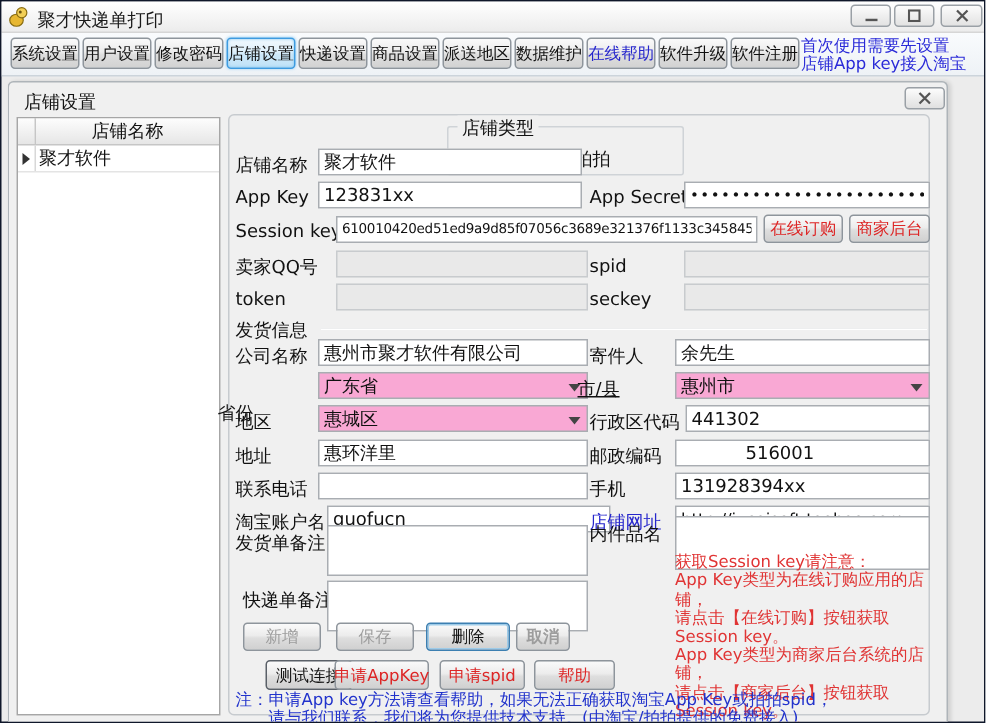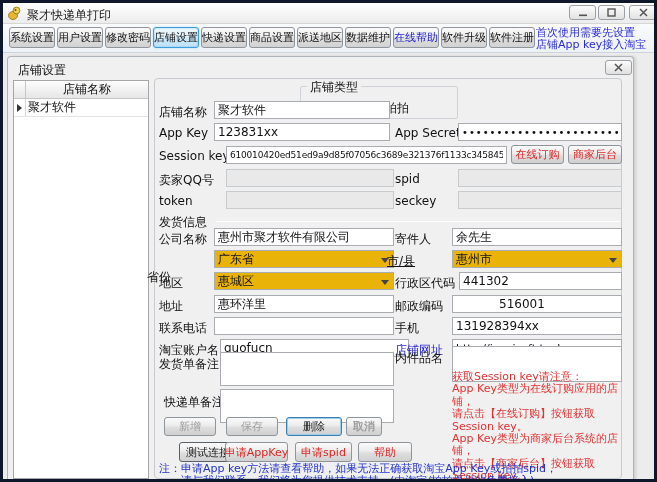--- a/index.html
+++ b/index.html
@@ -1,20 +1,20 @@
 <!DOCTYPE html>
 <html><head>
 <meta charset="utf-8">
 <style>
   html,body{margin:0;padding:0;background:#d9dde0;}
   *{box-sizing:border-box;}
   #root{
     position:relative;width:657px;height:482px;overflow:hidden;
     font-family:"DejaVu Sans","Liberation Sans",sans-serif;
-    background:#ececec;border:3px solid #0f172a;
+    background:#ececec;border:1px solid #0f172a;
   }
   
   .titlebar{position:absolute;left:0;top:0;width:655px;height:21px;
     background:linear-gradient(#ffffff,#ececec);border-bottom:1px solid #d6d6d6;}
   .app-icon{position:absolute;left:5px;top:3px;width:14px;height:14px;}
   .title-text{position:absolute;left:24px;top:4px;font-size:12px;color:#1a1a1a;white-space:nowrap;}
   .winbtn{position:absolute;top:2px;height:15px;border:1px solid #9aa0a6;border-radius:3px;
     background:linear-gradient(#fcfcfc,#e2e2e2);display:flex;align-items:center;justify-content:center;cursor:pointer;}
   
   .toolbar{position:absolute;left:0;top:21px;width:655px;height:29px;
@@ -50,21 +50,21 @@
   
   .formbox{position:absolute;left:146px;top:21px;width:468px;height:401px;
     border:1px solid #c7cbcf;border-radius:4px;background:#f0f0f0;}
   .lbl{position:absolute;font-size:12px;color:#111;white-space:nowrap;}
   .lbl.blue{color:#2626cc;}
   .txt{position:absolute;height:18px;border:1px solid #a9adb2;background:#fff;
     font-size:12px;color:#111;padding:0 3px;font-family:inherit;outline:none;}
   .txt:disabled{background:#e9e9e9;border-color:#c8cbce;}
   .ta{position:absolute;border:1px solid #a9adb2;background:#fff;font-size:12px;
     font-family:inherit;resize:none;outline:none;}
-  .combo{position:absolute;height:18px;border:1px solid #a9adb2;background:#eab308;
+  .combo{position:absolute;height:18px;border:1px solid #a9adb2;background:#f9a8d4;
     font-size:12px;color:#111;display:flex;align-items:center;padding:0 16px 0 3px;cursor:pointer;}
   .combo .arr{position:absolute;right:4px;top:7px;width:0;height:0;
     border-left:4px solid transparent;border-right:4px solid transparent;border-top:5px solid #444;}
   .groupbox{position:absolute;border:1px solid #cfd3d7;border-radius:2px;}
   .groupbox .gb-title{position:absolute;left:6px;top:-8px;background:#f0f0f0;padding:0 3px;font-size:12px;color:#111;}
   .radio{width:11px;height:11px;border:1px solid #8a9096;border-radius:50%;background:#fff;
     display:inline-block;vertical-align:-2px;margin-right:4px;position:relative;}
   .radio.sel::after{content:"";position:absolute;left:2px;top:2px;width:5px;height:5px;border-radius:50%;background:#2d6fc0;}
   .radio-item{position:absolute;font-size:12px;color:#111;cursor:pointer;white-space:nowrap;}
   .hline{position:absolute;height:1px;background:#c4c8cc;border-bottom:1px solid #fff;}

